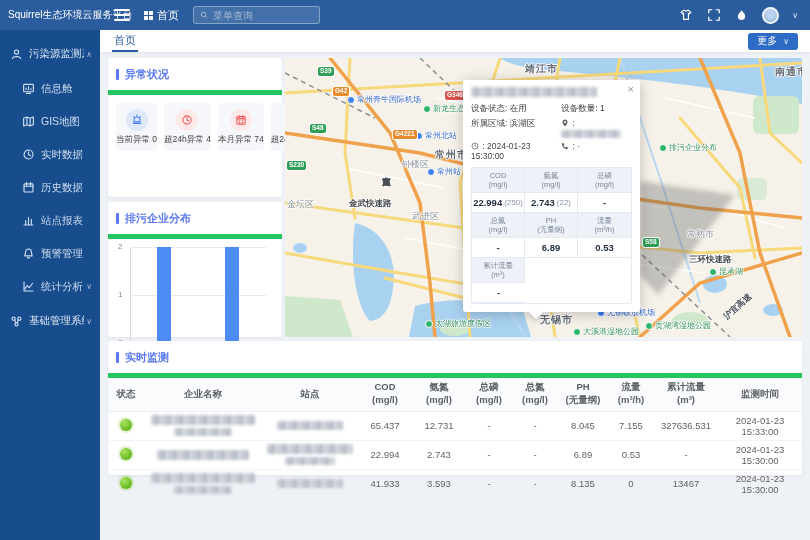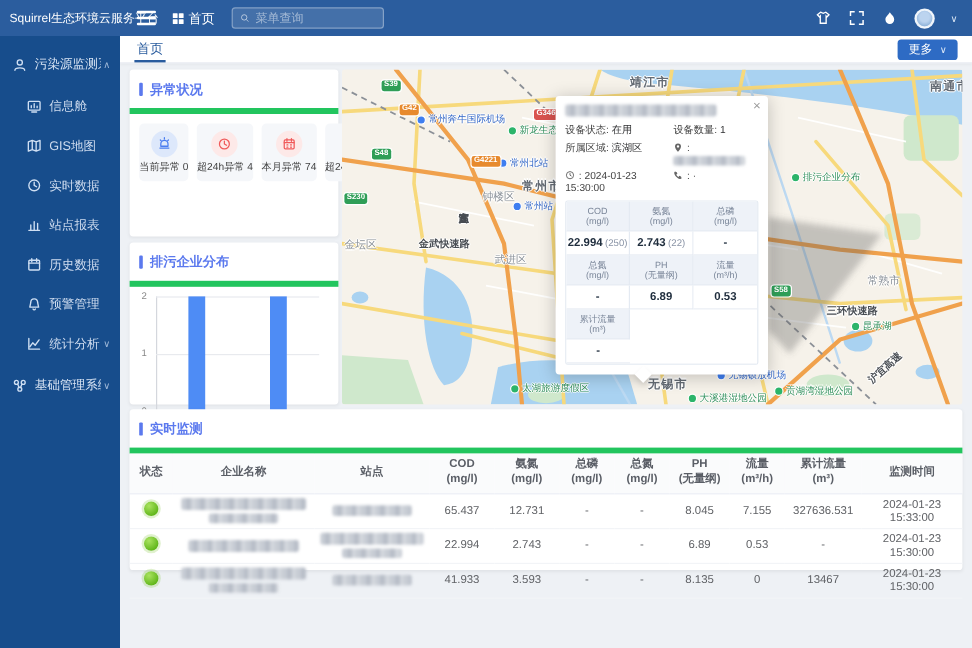--- a/index.html
+++ b/index.html
@@ -177,33 +177,33 @@
         <svg viewBox="0 0 16 16" fill="none" stroke="currentColor" stroke-width="1.4" stroke-linecap="round" stroke-linejoin="round">
           <circle cx="8" cy="8" r="5.5"></circle>
           <path d="M8 4.8V8l2.4 1.4"></path>
         </svg>
       </span>
       <span class="s-lb">实时数据</span>
     </div>
     <div class="side-item">
       <span class="s-ic">
         <svg viewBox="0 0 16 16" fill="none" stroke="currentColor" stroke-width="1.4" stroke-linecap="round" stroke-linejoin="round">
-          <path d="M2.5 13.5h11M4.5 13V8M8 13V4.5M11.5 13V6.5"></path>
-        </svg>
-      </span>
-      <span class="s-lb">站点报表</span>
-    </div>
-    <div class="side-item">
-      <span class="s-ic">
-        <svg viewBox="0 0 16 16" fill="none" stroke="currentColor" stroke-width="1.4" stroke-linecap="round" stroke-linejoin="round">
           <rect x="2.5" y="3.5" width="11" height="10" rx="1"></rect>
           <path d="M2.5 6.5h11M5.5 2v3M10.5 2v3"></path>
         </svg>
       </span>
       <span class="s-lb">历史数据</span>
+    </div>
+    <div class="side-item">
+      <span class="s-ic">
+        <svg viewBox="0 0 16 16" fill="none" stroke="currentColor" stroke-width="1.4" stroke-linecap="round" stroke-linejoin="round">
+          <path d="M2.5 13.5h11M4.5 13V8M8 13V4.5M11.5 13V6.5"></path>
+        </svg>
+      </span>
+      <span class="s-lb">站点报表</span>
     </div>
     <div class="side-item">
       <span class="s-ic">
         <svg viewBox="0 0 16 16" fill="none" stroke="currentColor" stroke-width="1.4" stroke-linecap="round" stroke-linejoin="round">
           <path d="M8 2.5c-2.6 0-3.6 1.8-3.6 4.2L3.5 11h9l-.9-4.3C11.6 4.3 10.6 2.5 8 2.5z"></path>
           <path d="M6.8 13a1.3 1.3 0 0 0 2.4 0"></path>
         </svg>
       </span>
       <span class="s-lb">预警管理</span>
     </div>
@@ -383,21 +383,21 @@
   <div id="map-labels">
       <span class="m-lb city" style="left: 240px; top: 4px;">靖江市</span>
       <span class="m-lb city" style="left: 490px; top: 7px;">南通市</span>
       <span class="m-lb city" style="left: 150px; top: 90px;">常州市</span>
       <span class="m-lb district" style="left: 104px; top: 100px; margin-left: 13px;">钟楼区</span>
       <span class="m-lb district" style="left: 127px; top: 152px;">武进区</span>
       <span class="m-lb district" style="left: 2px; top: 140px;">金坛区</span>
       <span class="m-lb road" style="left: 28px; top: 140px; padding-left: 36px;">金武快速路</span>
       <span class="m-lb city" style="left: 255px; top: 255px;">无锡市</span>
       <span class="m-lb district" style="left: 252px; top: 236px;">滨湖区</span>
-      <span class="m-lb district" style="left: 438px; top: 170px;">常熟市</span>
+      <span class="m-lb district" style="left: 402px; top: 170px;">常熟市</span>
       <span class="m-lb road" style="left: 404px; top: 196px;">三环快速路</span>
       <span class="m-lb road-v" style="left: 96px; top: 112px;">江宜高速</span>
       <span class="m-lb road-r" style="left: 436px; top: 243px;">沪宜高速</span>
       <span class="poi blue" style="left: 62px; top: 36px;">
         <i></i>
         <span>常州奔牛国际机场</span>
       </span>
       <span class="poi blue" style="left: 130px; top: 72px;">
         <i></i>
         <span>常州北站</span>

